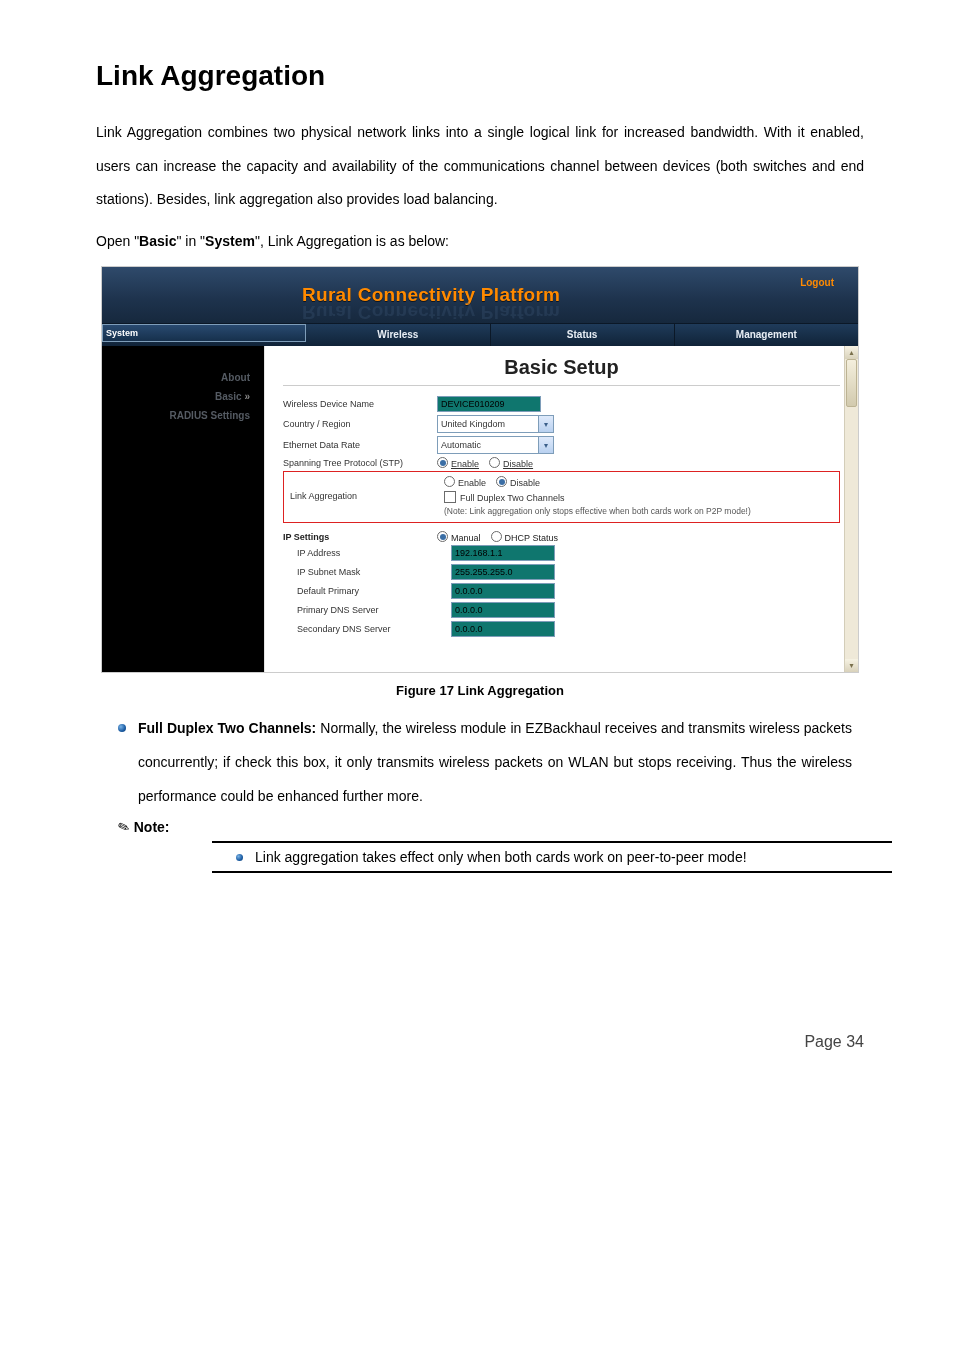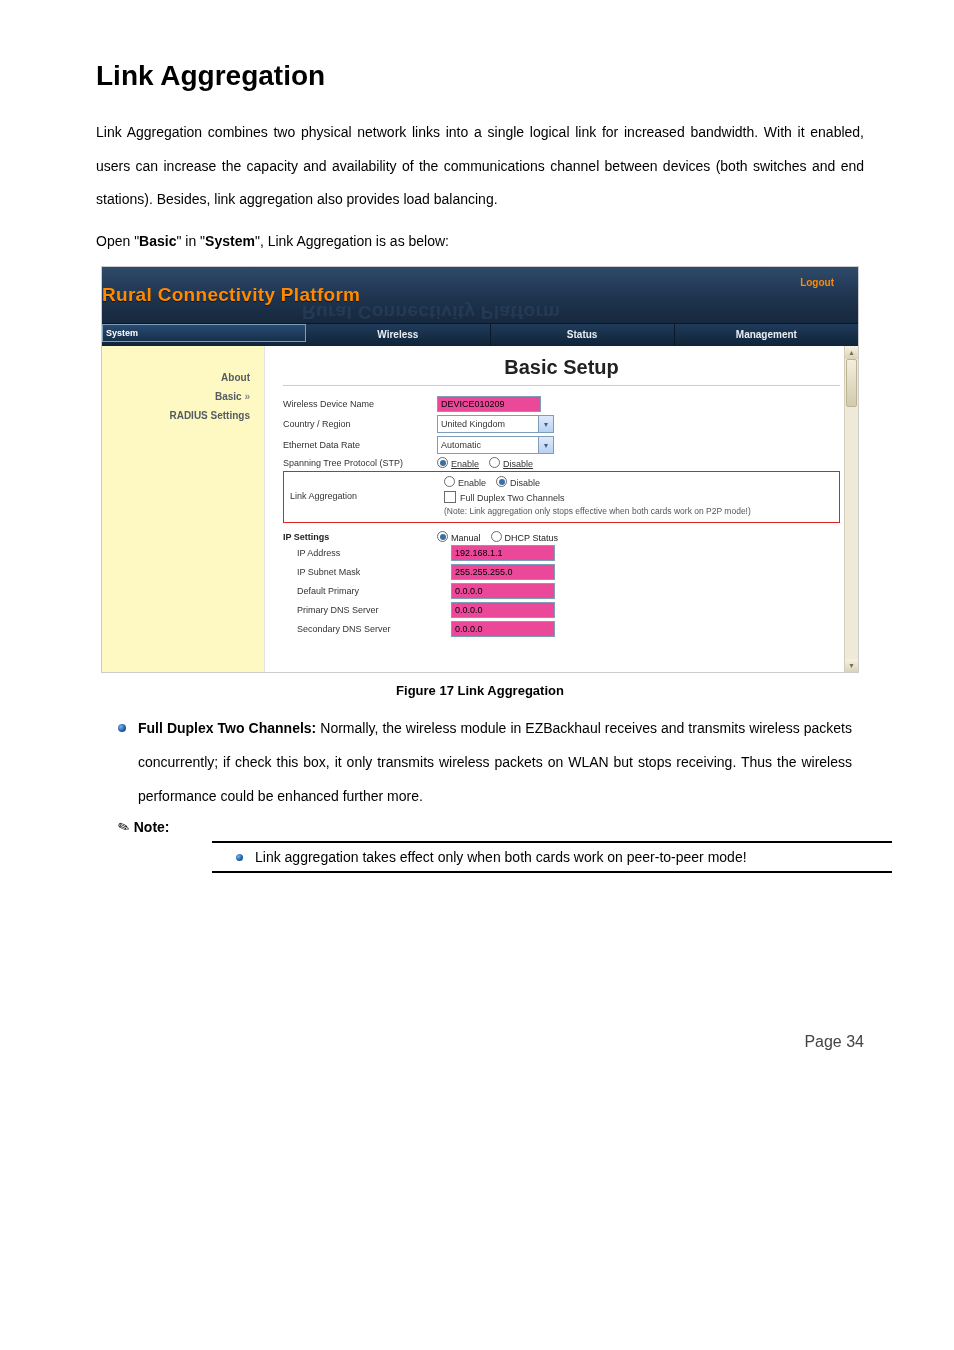--- a/index.html
+++ b/index.html
@@ -37,20 +37,21 @@
     font-size: 10px;
     color: #333;
     position: relative;
   }
   .router-header {
     height: 56px;
     background: linear-gradient(#2f4a6b 0%, #1d324c 60%, #16283d 100%);
     position: relative;
     display: flex;
     align-items: center;
+    padding-left: 200px;
   }
   .brand-title {
     font-size: 19px;
     font-weight: bold;
     color: #ff8a00;
     letter-spacing: 0.3px;
     text-shadow: 0 1px 0 #0a1524;
   }
   .brand-reflect {
     position: absolute;
@@ -91,21 +92,21 @@
     color: #fff;
   }
   .top-tab:last-child { border-right: none; }
   .content-row {
     display: flex;
     height: 326px;
     position: relative;
   }
   .left-col {
     width: 162px;
-    background: #fef9c3;
+    background: #000000;
     border-right: 1px solid #e4e4e4;
     padding-top: 22px;
     text-align: right;
   }
   .side-item {
     font-size: 10px;
     color: #555b63;
     padding: 4px 14px 4px 0;
     font-weight: bold;
   }
@@ -134,21 +135,21 @@
     color: #333;
     align-items: center;
   }
   .form-grid .lbl { white-space: nowrap; }
   .tinput {
     border: 1px solid #7e9db9;
     height: 14px;
     width: 96px;
     font-size: 9px;
     padding: 0 3px;
-    background: #ec4899;
+    background: #0f766e;
   }
   .tinput.long { width: 96px; }
   .sel {
     border: 1px solid #7e9db9;
     height: 16px;
     font-size: 9px;
     background: #fff;
     position: relative;
     display: inline-flex;
     align-items: center;

